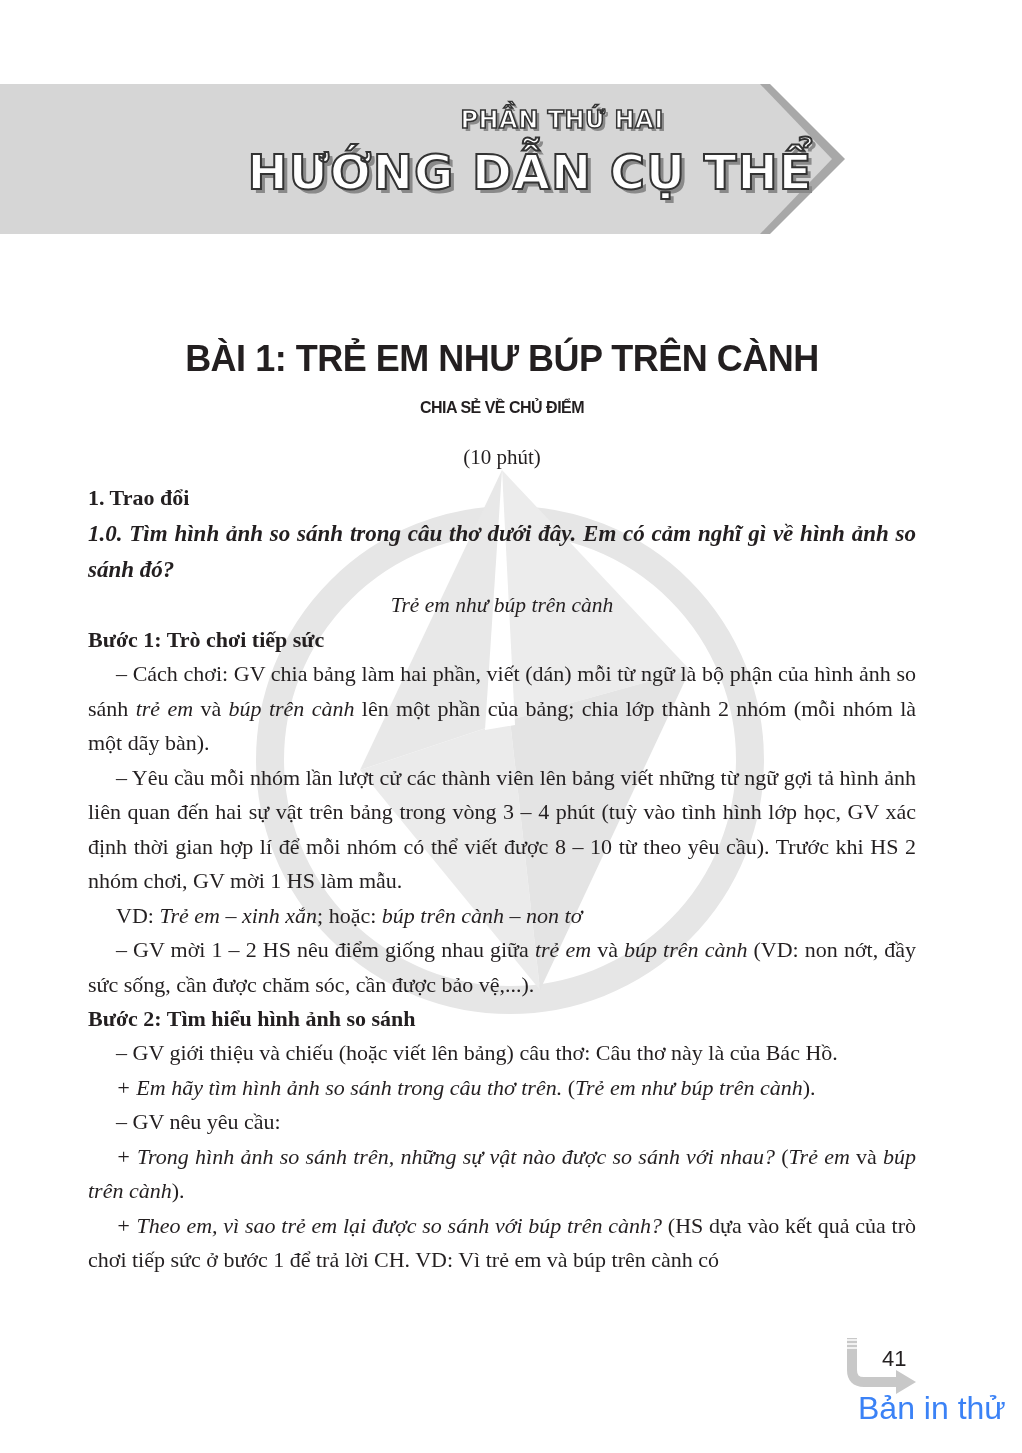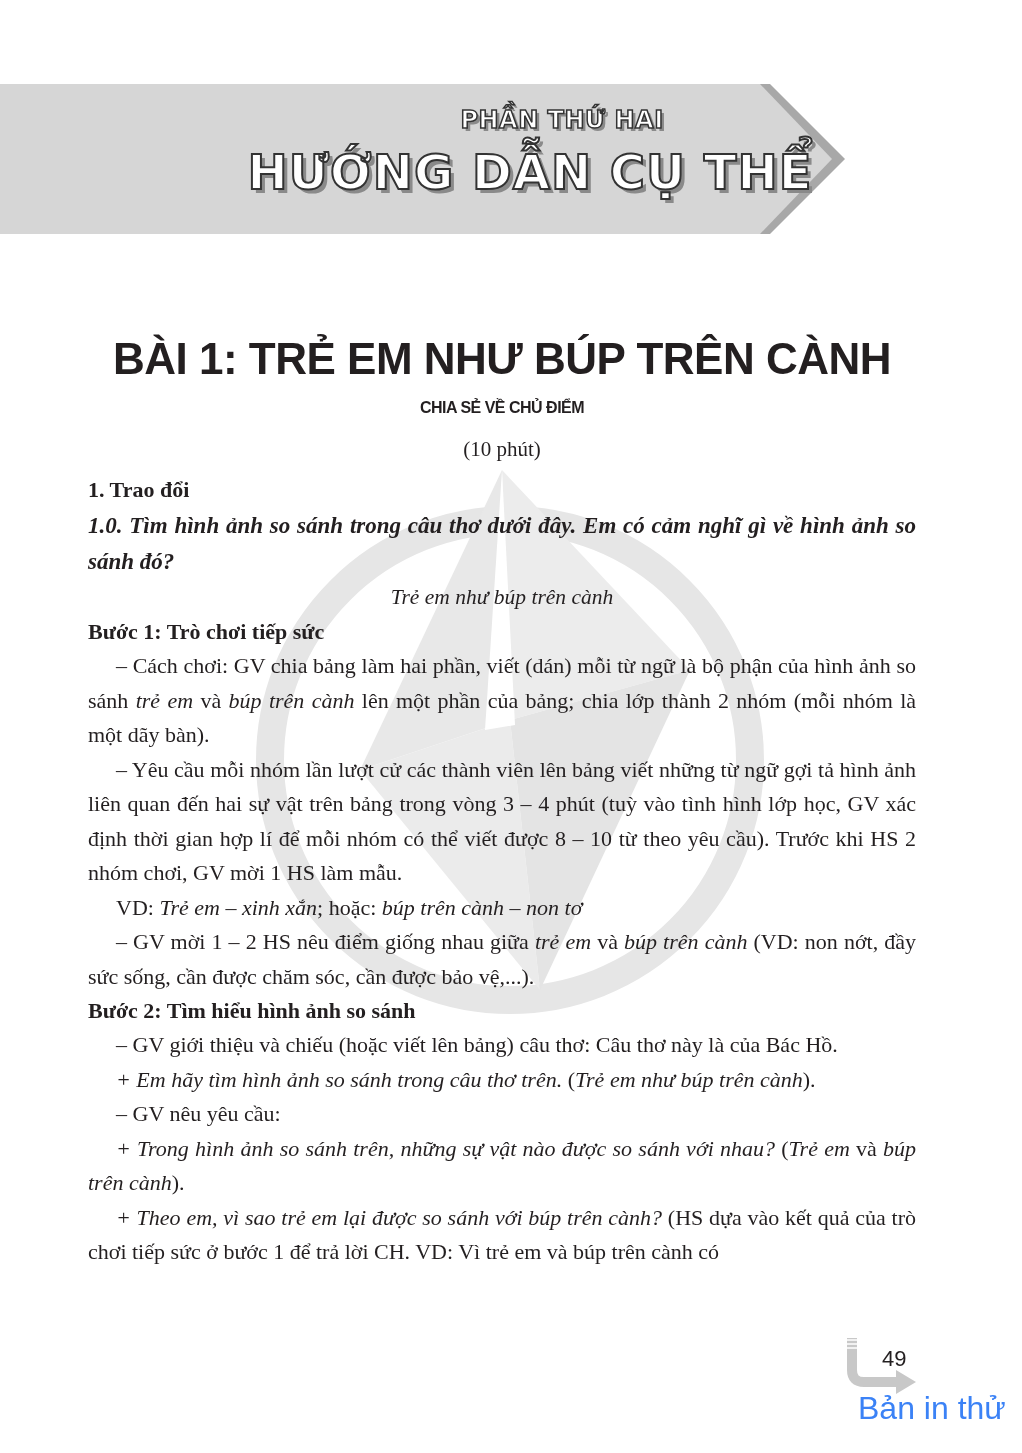--- a/index.html
+++ b/index.html
@@ -10,23 +10,23 @@
   .banner-sub { position: absolute; left: 0; width: 820px; text-align: center; top: 22px; padding-left: 240px; box-sizing: border-box;
     font-family: "DejaVu Sans", sans-serif; font-weight: bold; font-size: 24px; color: #ffffff; letter-spacing: 0.5px;
     -webkit-text-stroke: 1.5px #333; text-shadow: 3px 3px 0 #8a8a8a; margin-left: 32px; }
   .banner-title { position: absolute; left: 0; width: 820px; text-align: center; top: 60px; padding-left: 240px; box-sizing: border-box;
     font-family: "DejaVu Sans", sans-serif; font-weight: bold; font-size: 48px; color: #ffffff; letter-spacing: 1px;
     -webkit-text-stroke: 2px #333; text-shadow: 4px 4px 0 #8a8a8a; }
 
   .watermark { position: absolute; left: 240px; top: 470px; width: 540px; height: 560px; opacity: 1; }
 
   .content { position: absolute; left: 88px; top: 330px; width: 828px; }
-  .lesson-title { text-align: center; font-family: "Liberation Sans", sans-serif; font-weight: bold; font-size: 44px; margin: 4px 0 0 0; line-height: 50px; letter-spacing: -0.5px; }
+  .lesson-title { text-align: center; font-family: "Liberation Sans", sans-serif; font-weight: bold; font-size: 36px; margin: 4px 0 0 0; line-height: 50px; letter-spacing: -0.5px; }
   .lesson-sub { text-align: center; font-family: "Liberation Sans", sans-serif; font-weight: bold; font-size: 16px; line-height: 40px; margin-top: 4px; letter-spacing: -0.5px; }
-  .duration { text-align: center; font-size: 21px; line-height: 34px; margin-top: 4px; }
+  .duration { text-align: center; font-size: 21px; line-height: 34px; margin-top: 12px; }
 
   .text { position: relative; z-index: 2; font-size: 22px; line-height: 34.5px; text-align: justify; }
   .h-sec { font-weight: bold; font-size: 22px; line-height: 36px; margin-top: 6px; }
   .h-q { font-weight: bold; font-style: italic; font-size: 23px; line-height: 36px; text-align: justify; }
   .poem { font-style: italic; text-align: center; font-size: 21.5px; line-height: 35px; }
   .poem .l2 { padding-right: 20px; }
   .h-step { font-weight: bold; font-size: 22px; line-height: 34px; }
   .para { text-indent: 28px; }
   .para i { font-style: italic; }
 
@@ -95,15 +95,15 @@
 </div>
 
 <div class="footer">
   <svg width="182" height="70" viewBox="0 0 182 70">
     <path d="M12,8 L12,40 Q12,52 24,52 L58,52" fill="none" stroke="#c8c8c8" stroke-width="10"></path>
     <polygon points="56,40 76,52 56,64" fill="#c8c8c8"></polygon>
     <line x1="6" y1="10" x2="18" y2="10" stroke="#fff" stroke-width="1.5"></line>
     <line x1="6" y1="14" x2="18" y2="14" stroke="#fff" stroke-width="1.5"></line>
     <line x1="6" y1="18" x2="18" y2="18" stroke="#fff" stroke-width="1.5"></line>
   </svg>
-  <div class="page-num">49</div>
+  <div class="page-num">41</div>
   <div class="draft-label">Bản in thử</div>
 </div>
 
 </body></html>

